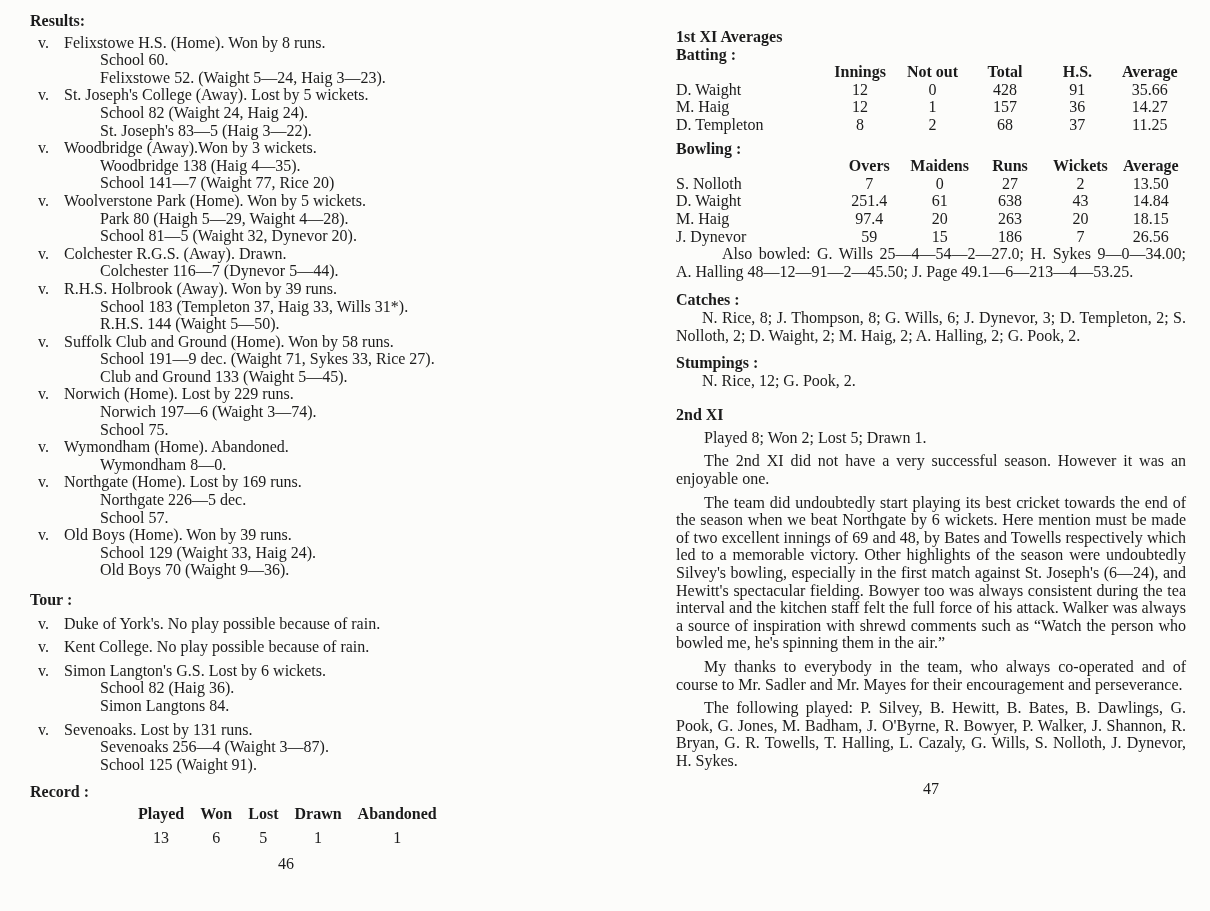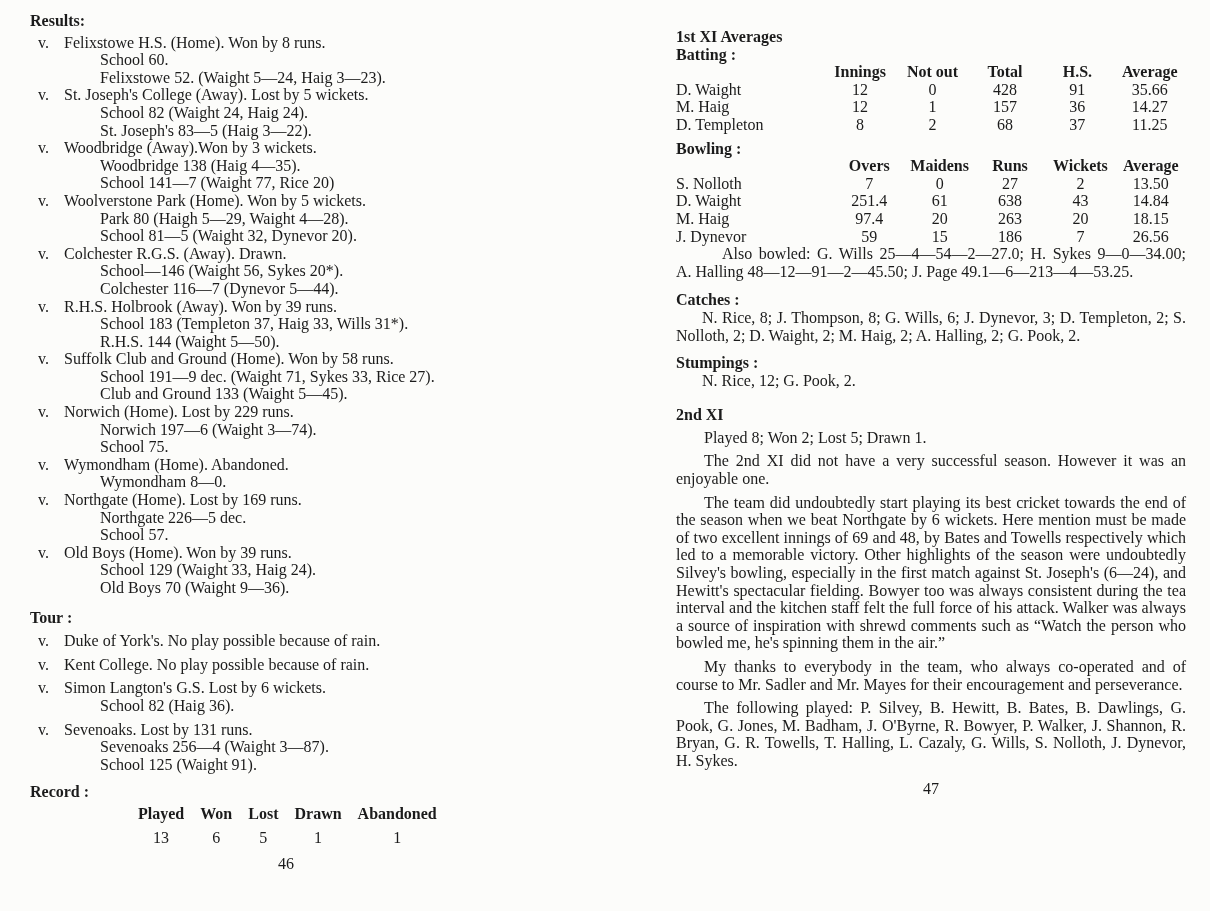--- a/index.html
+++ b/index.html
@@ -94,21 +94,20 @@
           <span class="match-text">Woolverstone Park (Home). Won by 5 wickets.</span>
         </div>
         <div class="match-detail">Park 80 (Haigh 5—29, Waight 4—28).</div>
         <div class="match-detail">School 81—5 (Waight 32, Dynevor 20).</div>
       </div>
       <div class="match-entry">
         <div class="match-main">
           <span class="match-marker">v.</span>
           <span class="match-text">Colchester R.G.S. (Away). Drawn.</span>
         </div>
-        <div class="match-detail">School—146 (Waight 56, Sykes 20*).</div>
         <div class="match-detail">Colchester 116—7 (Dynevor 5—44).</div>
       </div>
       <div class="match-entry">
         <div class="match-main">
           <span class="match-marker">v.</span>
           <span class="match-text">R.H.S. Holbrook (Away). Won by 39 runs.</span>
         </div>
         <div class="match-detail">School 183 (Templeton 37, Haig 33, Wills 31*).</div>
         <div class="match-detail">R.H.S. 144 (Waight 5—50).</div>
       </div>
@@ -166,20 +165,21 @@
           <span class="match-marker">v.</span>
           <span class="match-text">Kent College. No play possible because of rain.</span>
         </div>
       </div>
       <div class="match-entry">
         <div class="match-main">
           <span class="match-marker">v.</span>
           <span class="match-text">Simon Langton's G.S. Lost by 6 wickets.</span>
         </div>
         <div class="match-detail">School 82 (Haig 36).</div>
+        <div class="match-detail">Simon Langtons 84.</div>
       </div>
       <div class="match-entry">
         <div class="match-main">
           <span class="match-marker">v.</span>
           <span class="match-text">Sevenoaks. Lost by 131 runs.</span>
         </div>
         <div class="match-detail">Sevenoaks 256—4 (Waight 3—87).</div>
         <div class="match-detail">School 125 (Waight 91).</div>
       </div>
     </div>

